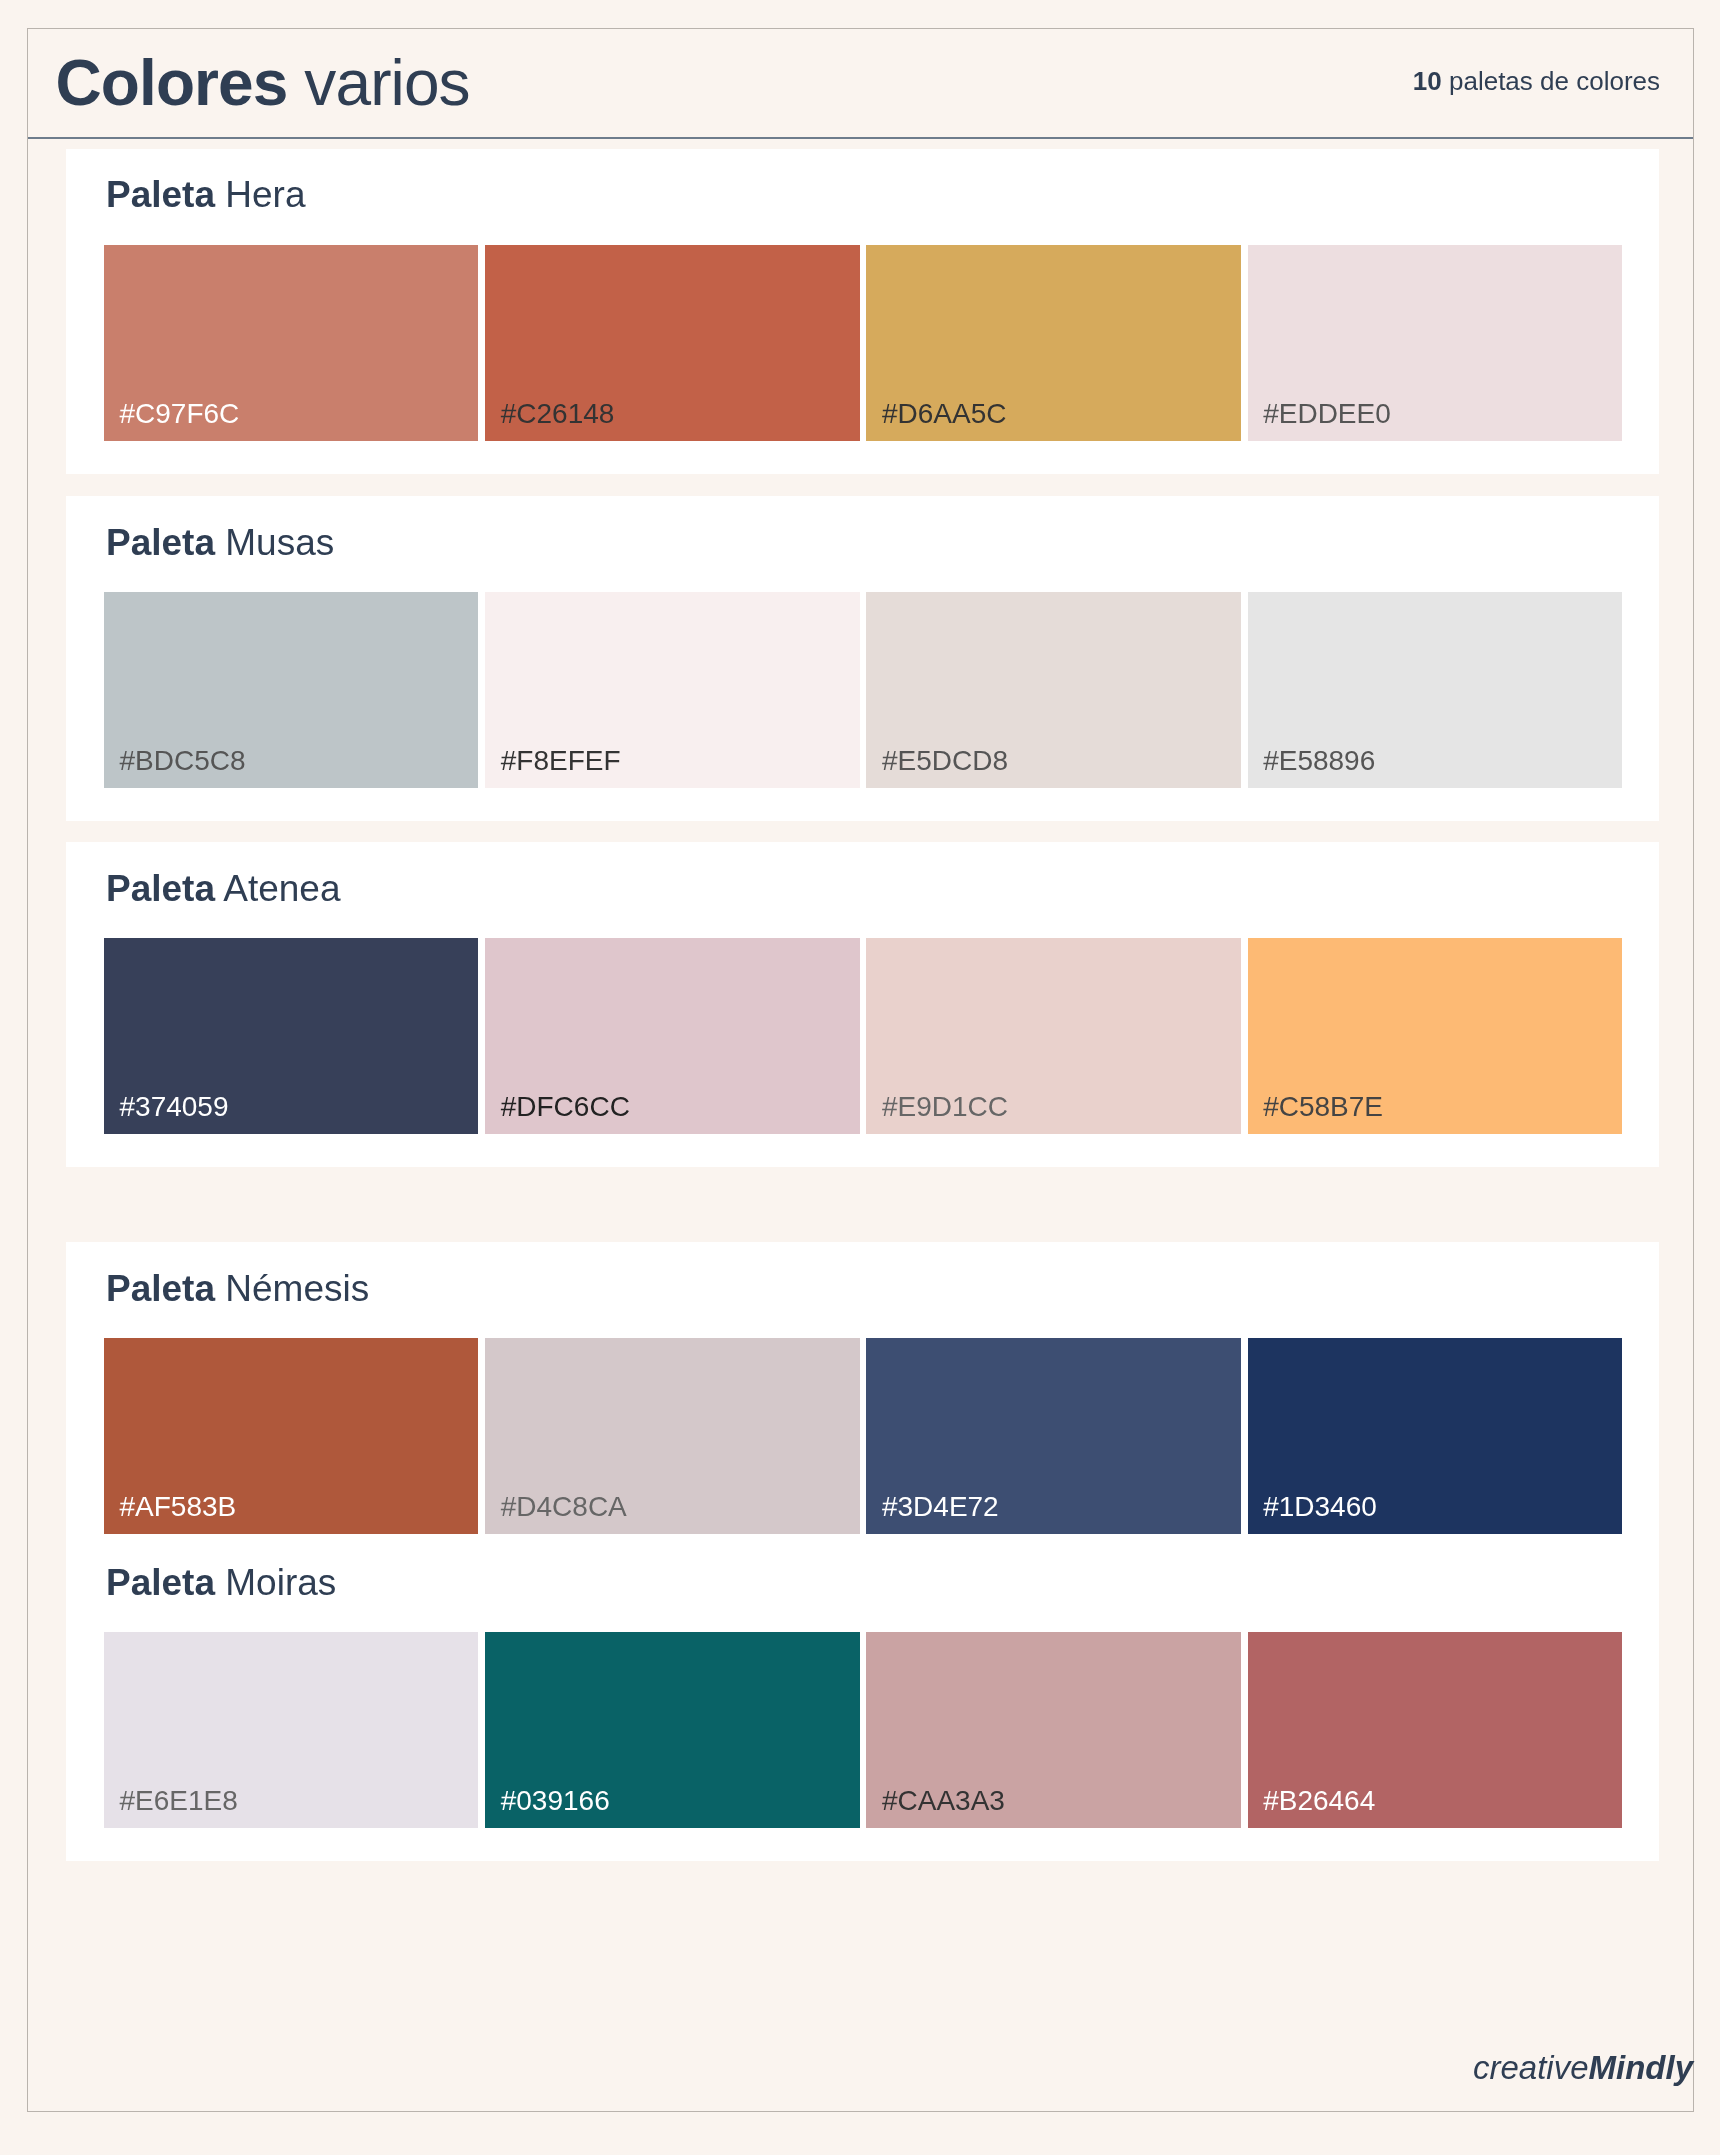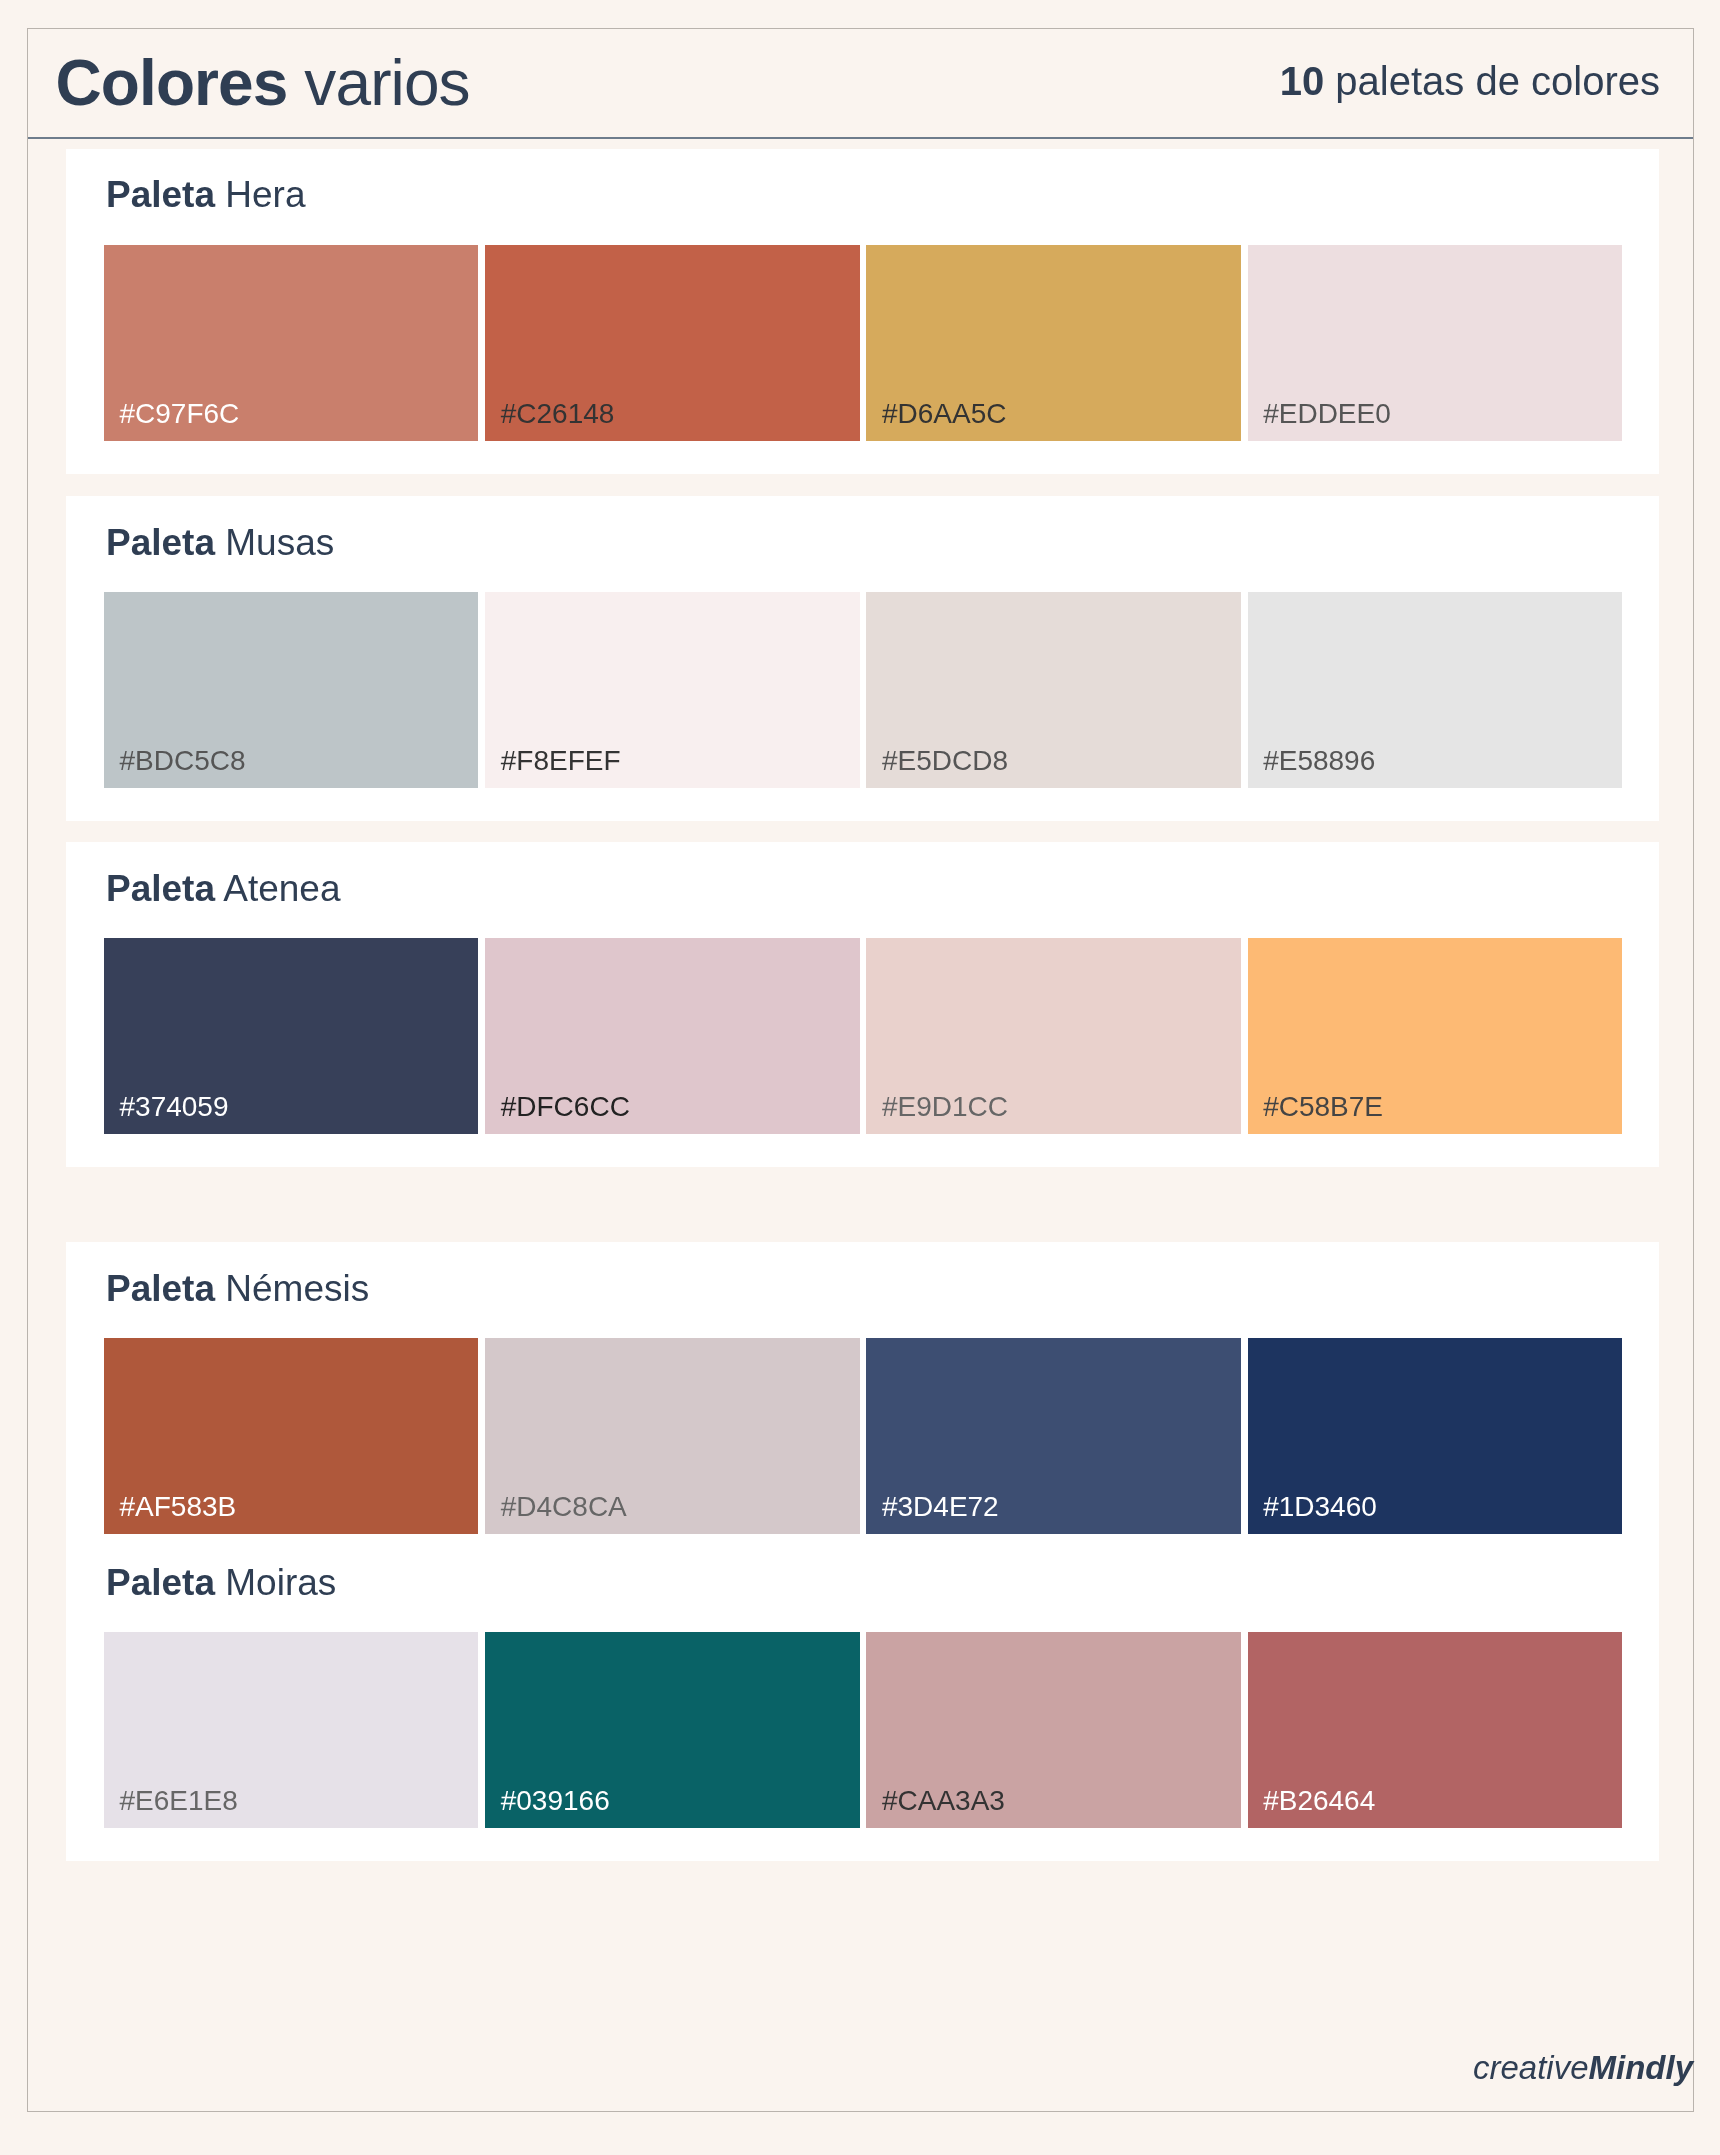--- a/index.html
+++ b/index.html
@@ -43,21 +43,21 @@
     font-size: 64px;
     line-height: 1;
     color: #2F3E53;
     letter-spacing: -0.9px;
     white-space: nowrap;
   }
   .header-title .strong { font-weight: 700; }
   .header-title .light  { font-weight: 400; }
 
   .header-count {
-    font-size: 40px;
+    font-size: 26px;
     line-height: 1;
     color: #2F3E53;
     white-space: nowrap;
     padding-bottom: 3.4px;
   }
   .header-count .strong { font-weight: 700; }
   .header-count .light  { font-weight: 400; }
 
   
   .cards {

